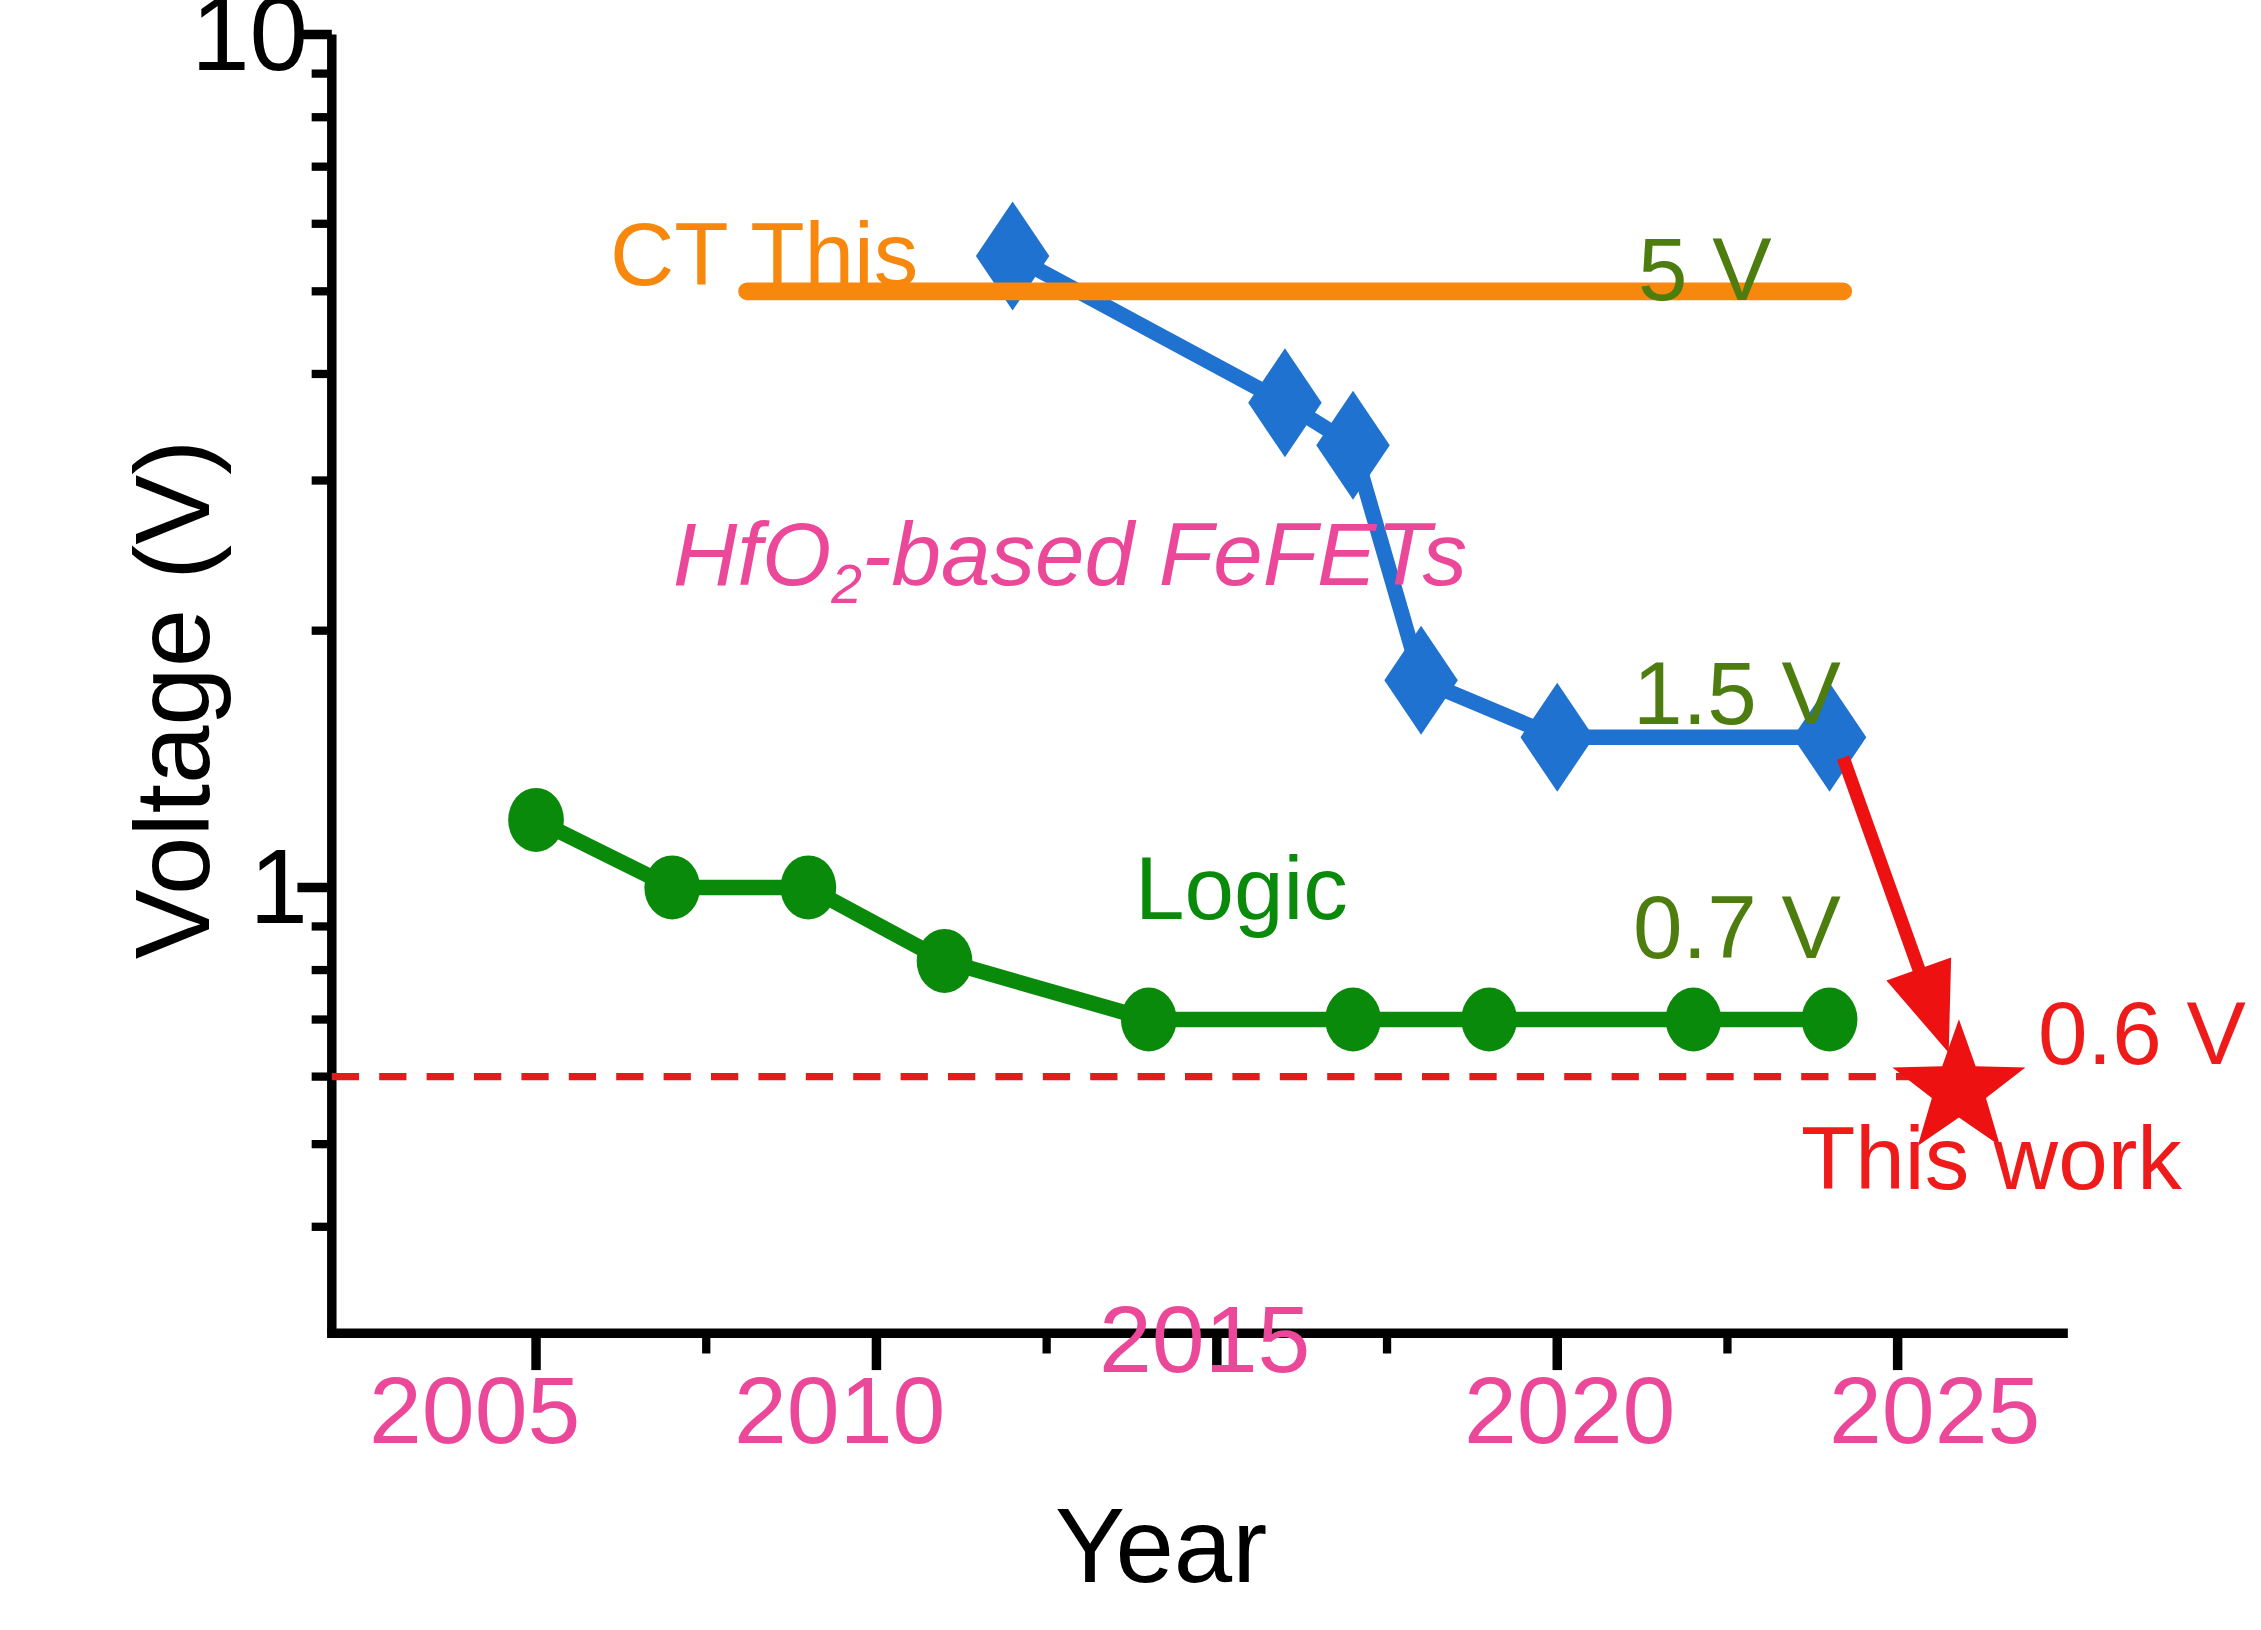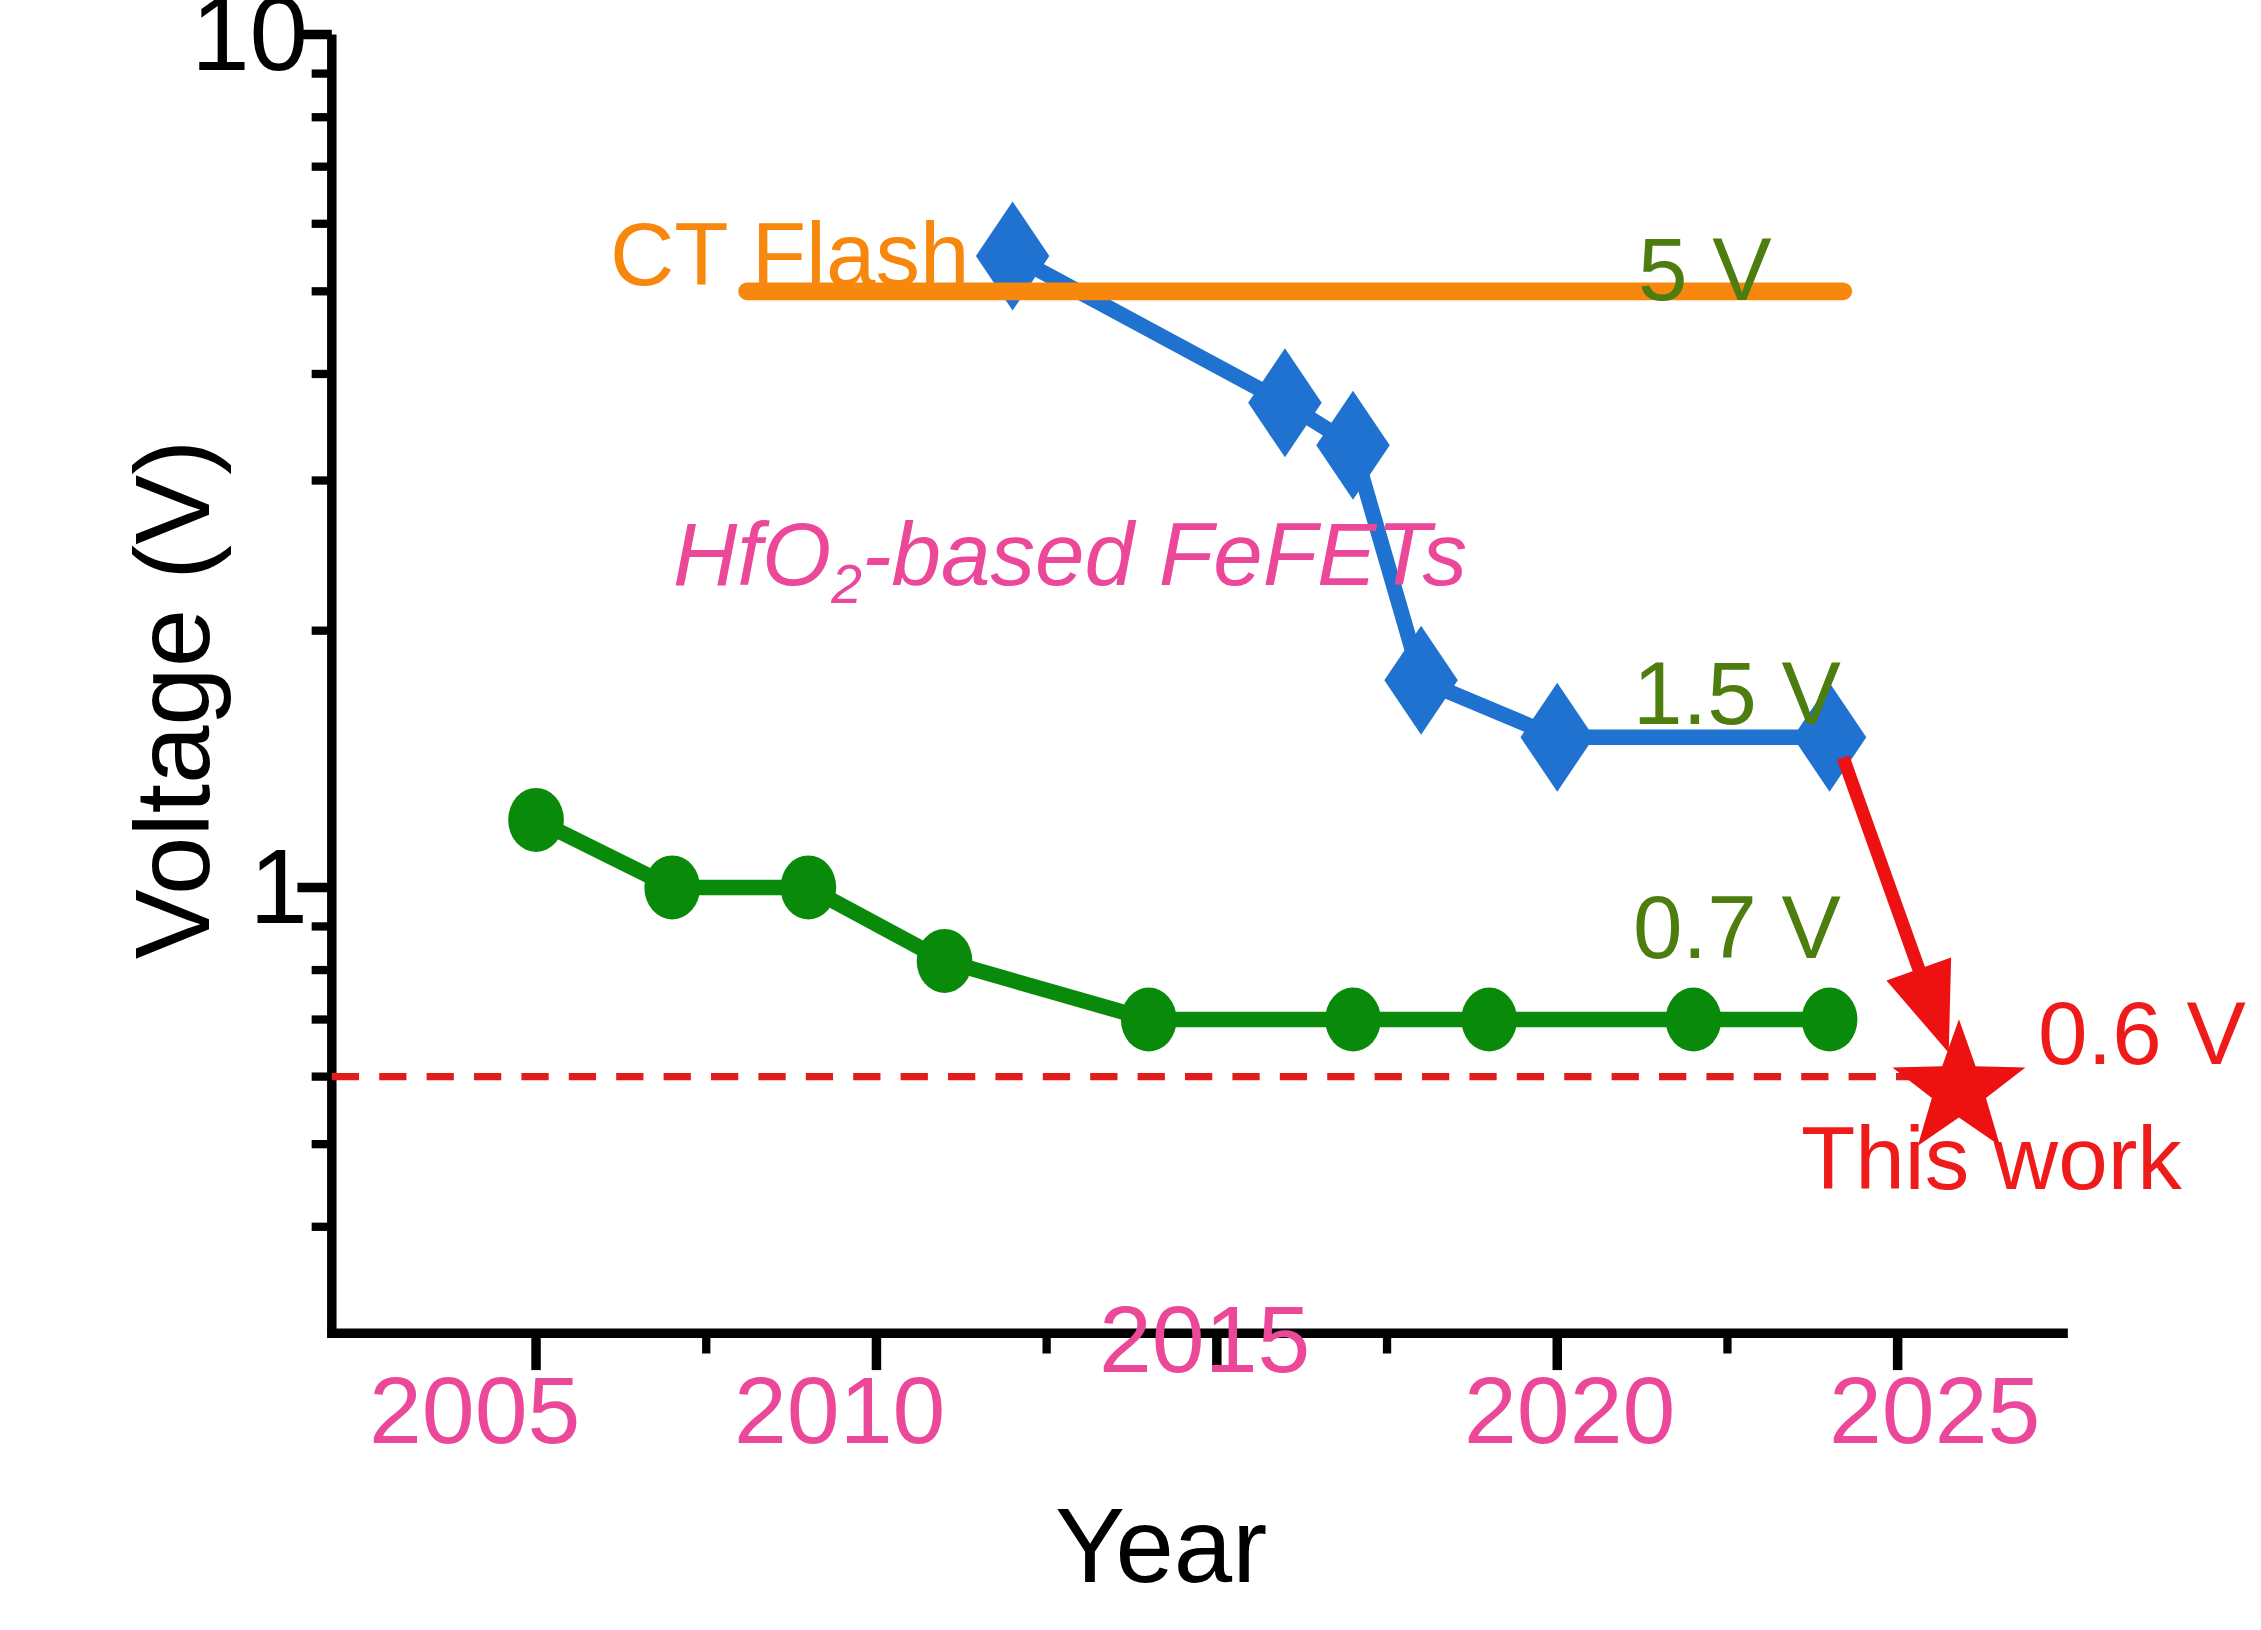--- a/index.html
+++ b/index.html
@@ -114,28 +114,29 @@
 
   <div class="txt ytick-label" id="ylab-10" style="left:178px;top:-19px;width:130px;">10</div>
   <div class="txt ytick-label" id="ylab-1" style="left:178px;top:834px;width:130px;">1</div>
 
   <div class="txt xtick-label" id="xlab-2005" style="left:369px;top:1363px;">2005</div>
   <div class="txt xtick-label" id="xlab-2010" style="left:734px;top:1363px;">2010</div>
   <div class="txt xtick-label" id="xlab-2015" style="left:1099px;top:1292px;">2015</div>
   <div class="txt xtick-label" id="xlab-2020" style="left:1464px;top:1363px;">2020</div>
   <div class="txt xtick-label" id="xlab-2025" style="left:1829px;top:1363px;">2025</div>
 
-  <div class="txt ann ann-orange" id="ann-ctflash" style="left:610px;top:210px;">CT Flash</div>
+  <div class="txt ann ann-orange" id="ann-ctflash" style="left:610px;top:210px;">CT This</div>
 
   <div class="txt ann ann-black" id="ann-5v" style="left:1638px;top:225px;">5 V</div>
 
   <div class="txt ann ann-blue" id="ann-fefet" style="left:673px;top:510px;"><span>HfO</span><sub>2</sub><span>-based FeFETs</span></div>
 
   <div class="txt ann ann-black" id="ann-15v" style="left:1633px;top:649px;">1.5 V</div>
 
+  <div class="txt ann ann-green" id="ann-logic" style="left:1135px;top:844px;">Logic</div>
 
   <div class="txt ann ann-black" id="ann-07v" style="left:1633px;top:883px;">0.7 V</div>
 
   <div class="txt ann ann-red" id="ann-06v" style="left:2038px;top:945px;margin-top:44px;">0.6 V</div>
 
   <div class="txt ann ann-red" id="ann-thiswork" style="left:1801px;top:1114px;">This work</div>
 
 </div>
 
 

